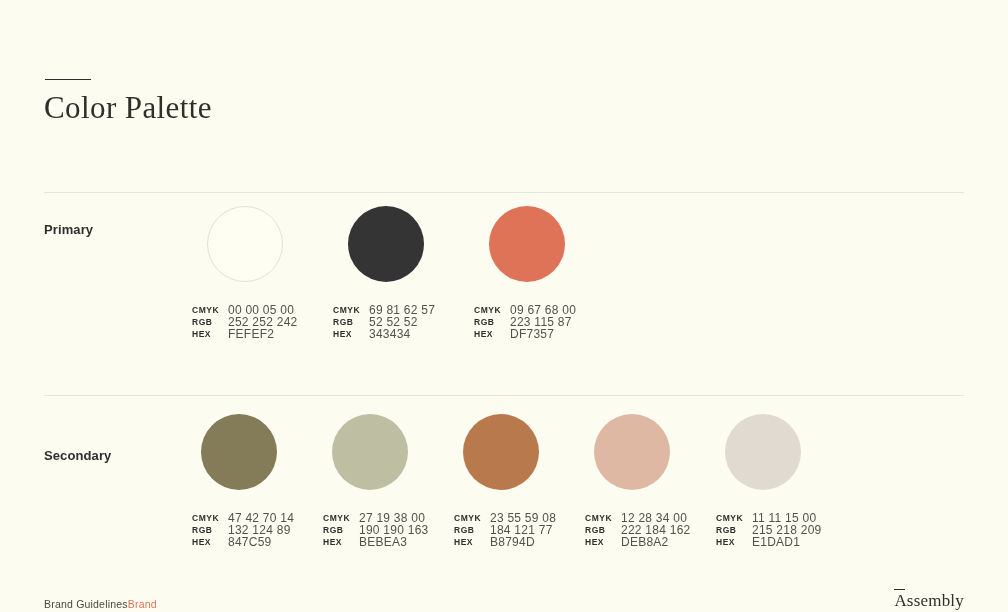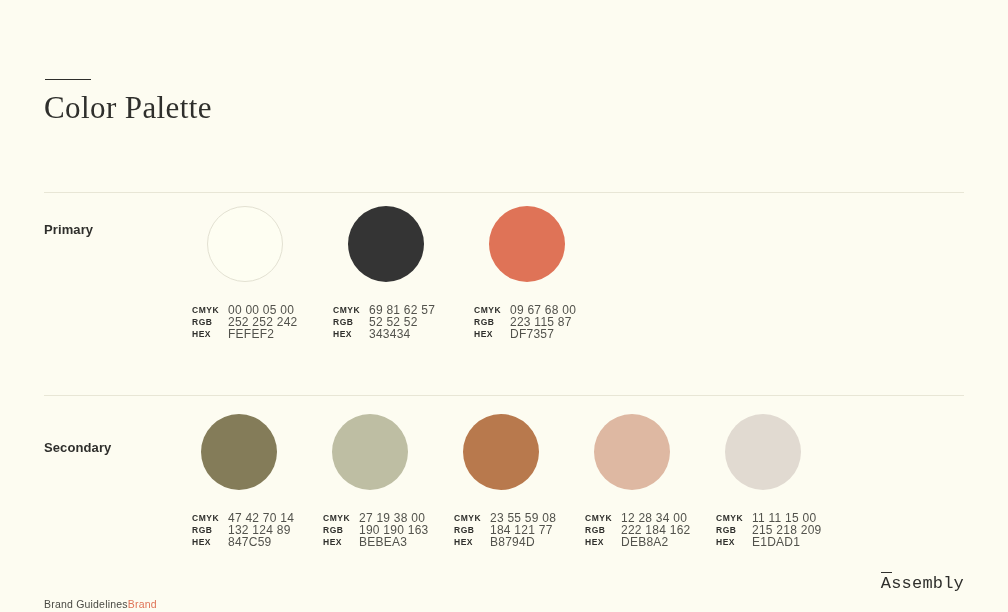--- a/index.html
+++ b/index.html
@@ -71,21 +71,21 @@
   .section-label {
     position: absolute;
     left: 44px;
     font-size: 13px;
     font-weight: bold;
     color: #2F2F2C;
     letter-spacing: 0.1px;
     white-space: nowrap;
   }
   .section.primary   .section-label { top: 16px; }
-  .section.secondary .section-label { top: 26px; }
+  .section.secondary .section-label { top: 34px; }
 
   
   .swatch-grid {
     position: absolute;
     left: 192px;
     top: 0;
     display: flex;
   }
   .section.primary   .swatch-grid > .swatch { width: 141px; }
   .section.secondary .swatch-grid > .swatch { width: 131px; }
@@ -146,22 +146,22 @@
     align-items: baseline;
     font-size: 10.5px;
     letter-spacing: 0.2px;
   }
   .footer-doc  { color: #4A4A44; }
   .footer-sect { color: #DF7357; }
 
   .brand {
     position: absolute;
     right: 44px;
-    top: 534px;
-    font-family: Liberation Mono, monospace;
+    top: 551px;
+    font-family: Liberation Serif, serif;
     font-size: 17px;
     color: #2F2F2C;
     letter-spacing: 0.2px;
     white-space: nowrap;
   }
   .brand-mark {
     position: relative;
     display: inline-block;
     padding-top: 2px;
   }

